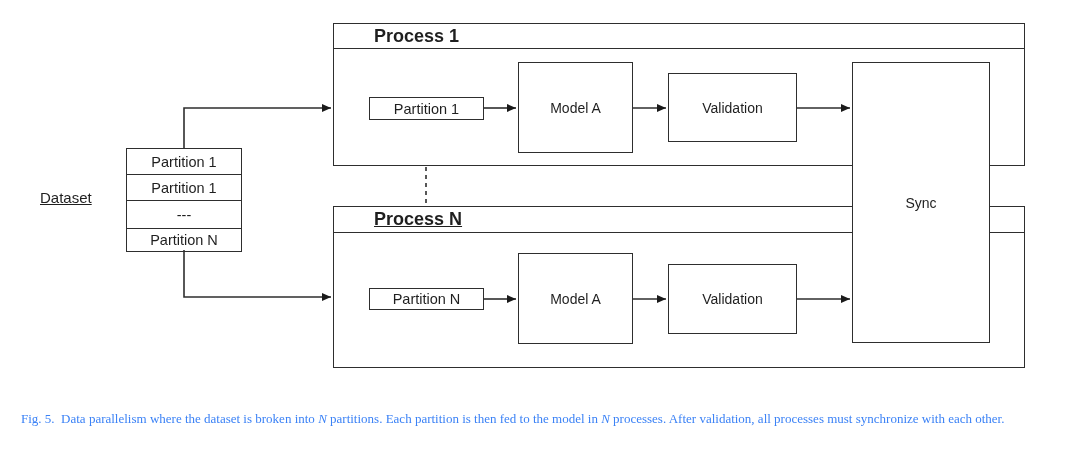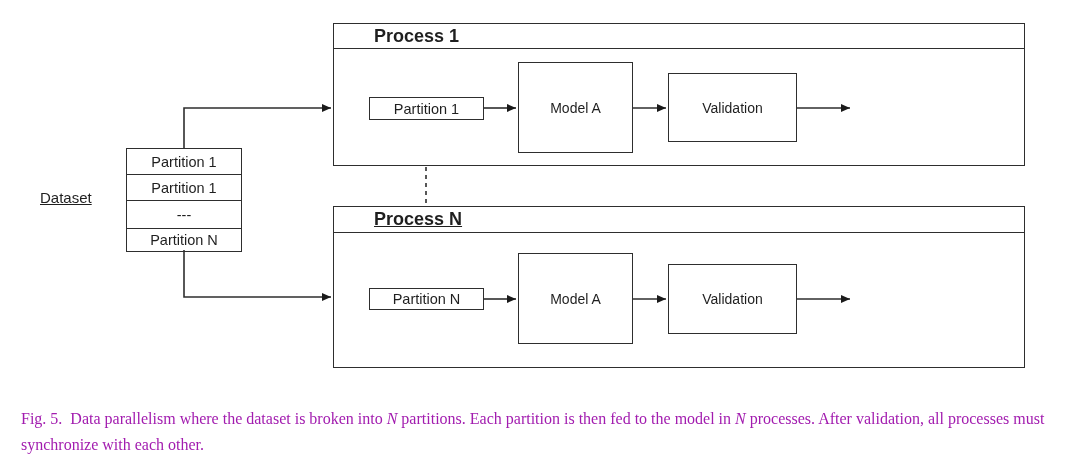--- a/index.html
+++ b/index.html
@@ -25,22 +25,22 @@
     font-size:14.5px;box-sizing:border-box;border-top:1.5px solid #2e2e2e;
   }
   .stack .row:first-child{border-top:none;}
   .dataset-label{
     position:absolute;font-size:15px;text-decoration:underline;
     text-align:left;z-index:2;
   }
   svg.connectors{position:absolute;left:0;top:0;z-index:3;pointer-events:none;}
   .caption{
     position:absolute;left:21px;top:406px;width:1042px;
-    font-family:"Liberation Serif",serif;font-size:16px;line-height:26px;
-    color:#a21caf;z-index:1;
+    font-family:"Liberation Serif",serif;font-size:13px;line-height:26px;
+    color:#3b82f6;z-index:1;
   }
   .caption .it{font-style:italic;}
 </style>
 </head>
 <body>
 
 <div class="canvas">
 
   <svg class="connectors" width="1080" height="472" viewBox="0 0 1080 472">
     <defs>
@@ -75,16 +75,17 @@
   <div class="box node" style="left:518px;top:62px;width:115px;height:91px;">Model A</div>
   <div class="box node" style="left:668px;top:73px;width:129px;height:69px;">Validation</div>
 
   <div class="box process" style="left:333px;top:206px;width:692px;height:162px;">
     <div class="process-title" style="height:26px;text-decoration:underline;">Process N</div>
   </div>
   <div class="box node partition-node" style="left:369px;top:288px;width:115px;height:22px;">Partition N</div>
   <div class="box node" style="left:518px;top:253px;width:115px;height:91px;">Model A</div>
   <div class="box node" style="left:668px;top:264px;width:129px;height:70px;">Validation</div>
 
+  <div class="box node sync" style="left:852px;top:62px;width:138px;height:281px;">Sync</div>
 
   <div class="caption"><span>Fig. 5.&nbsp; Data parallelism where the dataset is broken into </span><span class="it">N</span><span> partitions. Each partition is then fed to the model in </span><span class="it">N</span><span> processes. After validation, all processes must synchronize with each other.</span></div>
 
 </div>
 
 </body></html>

